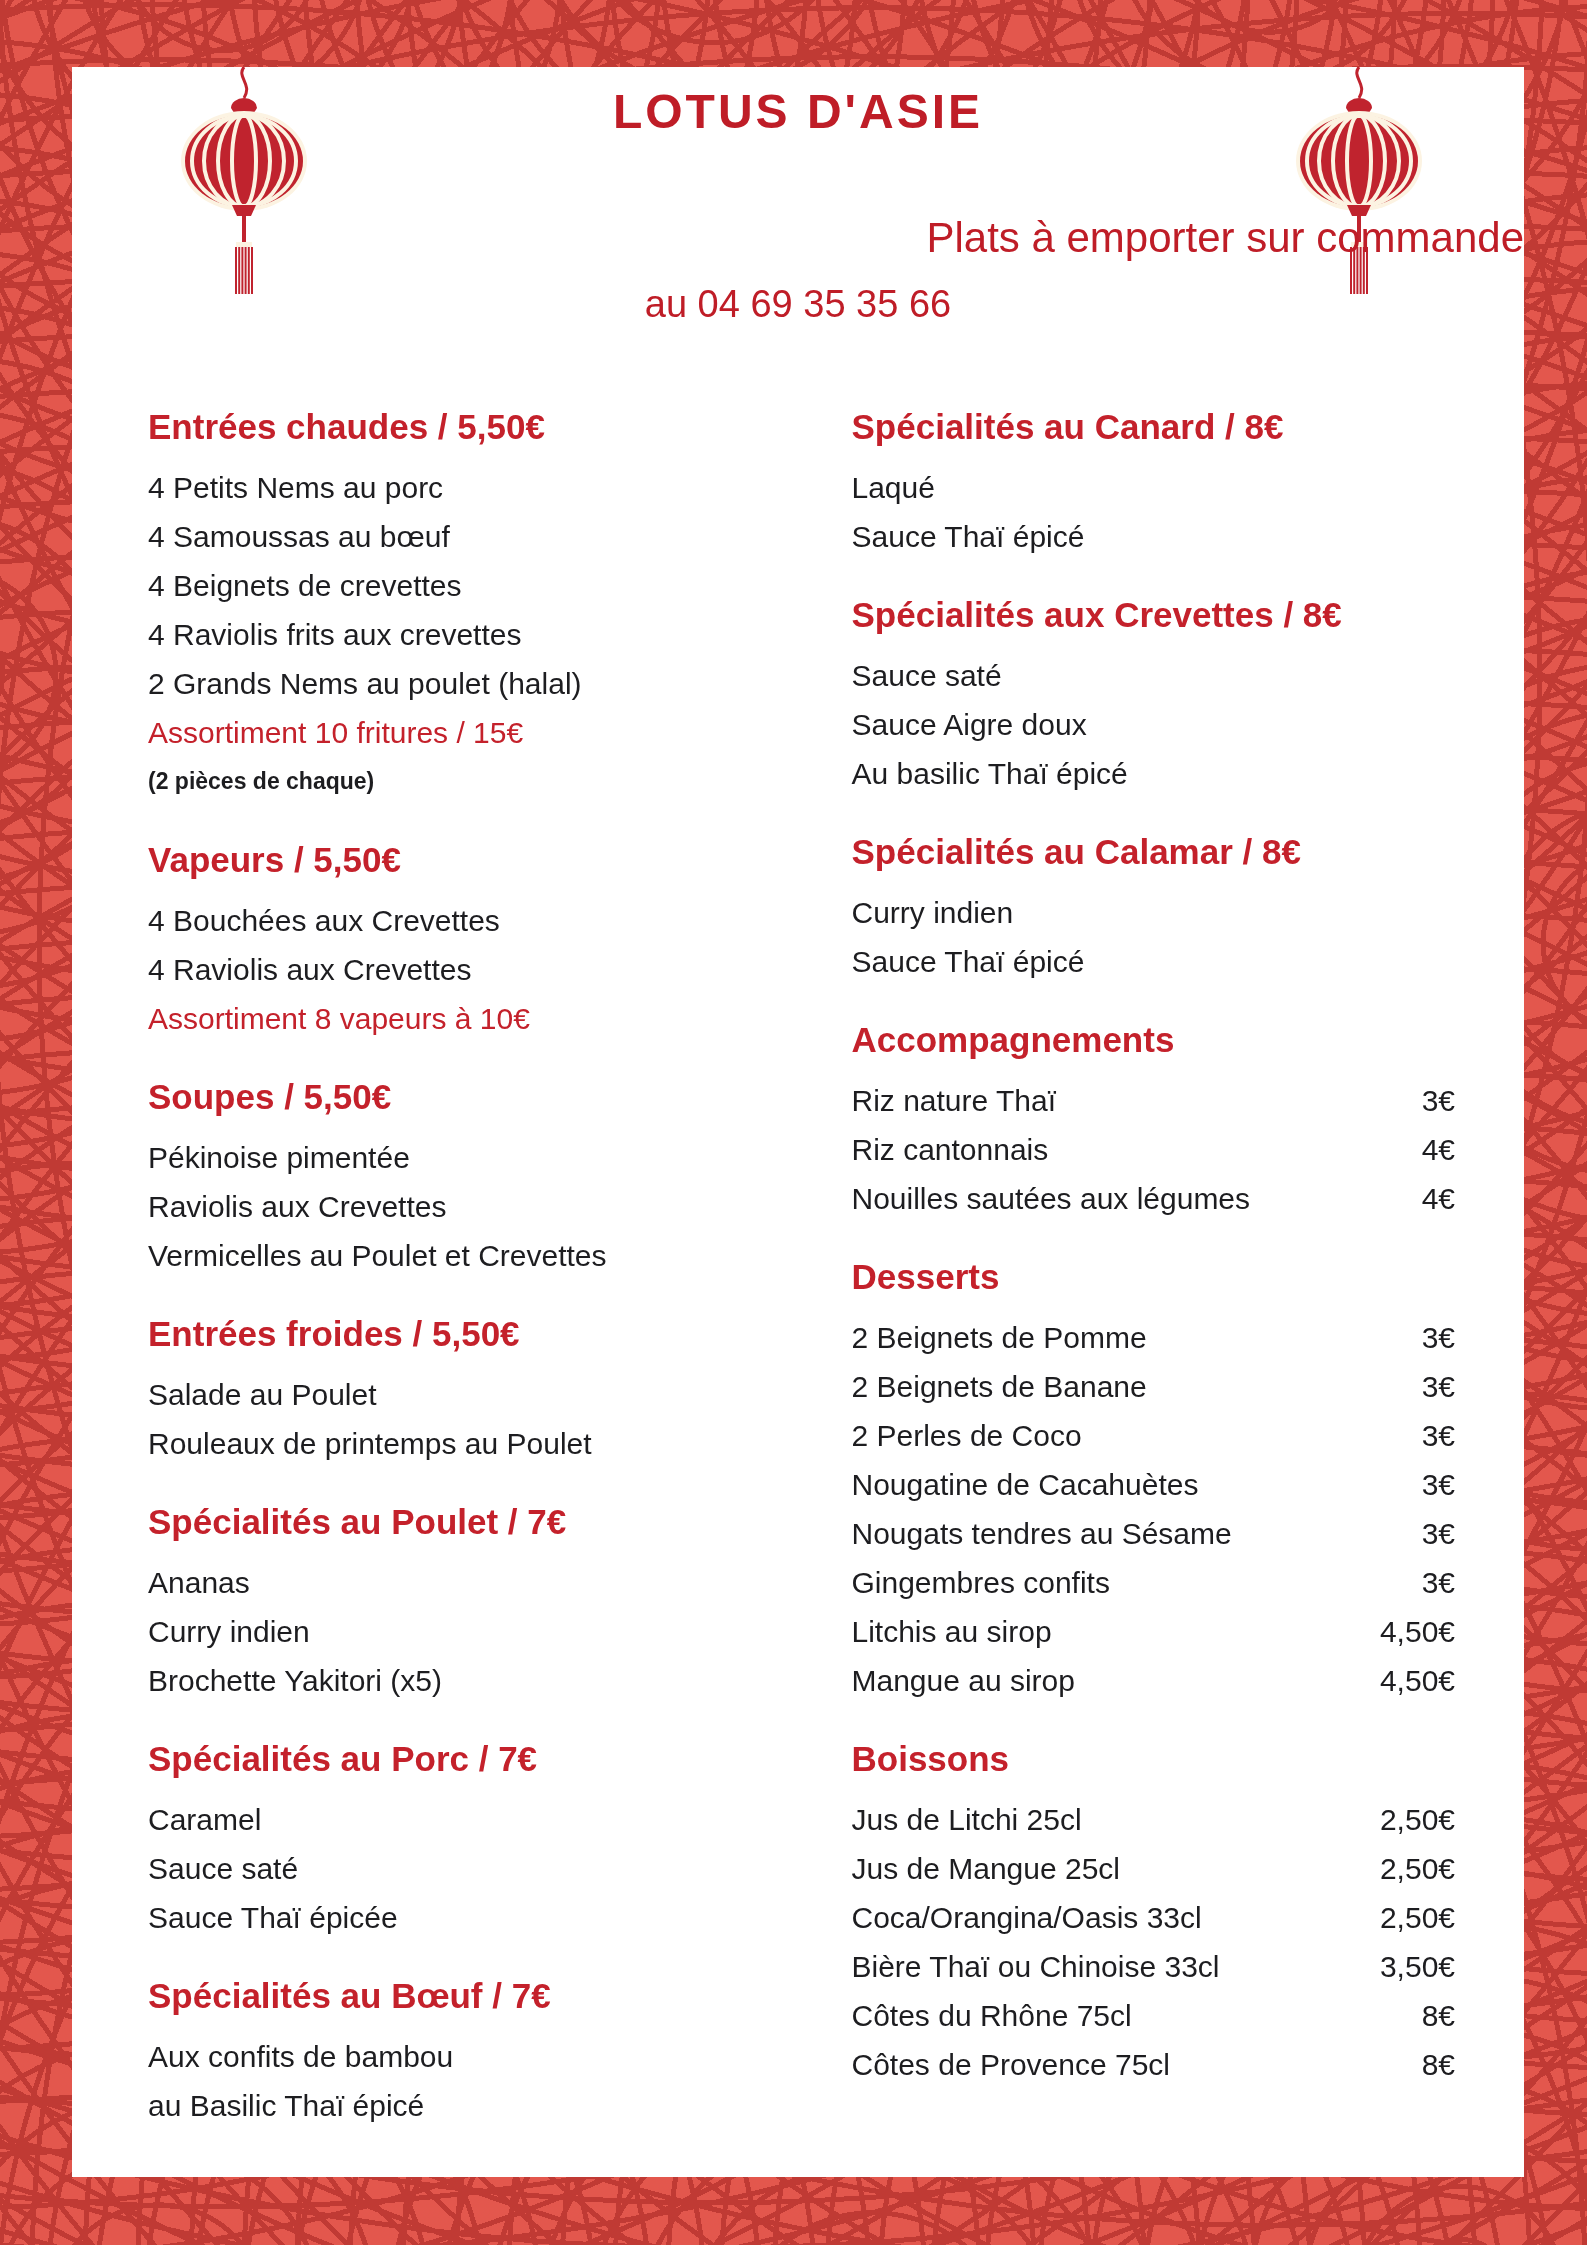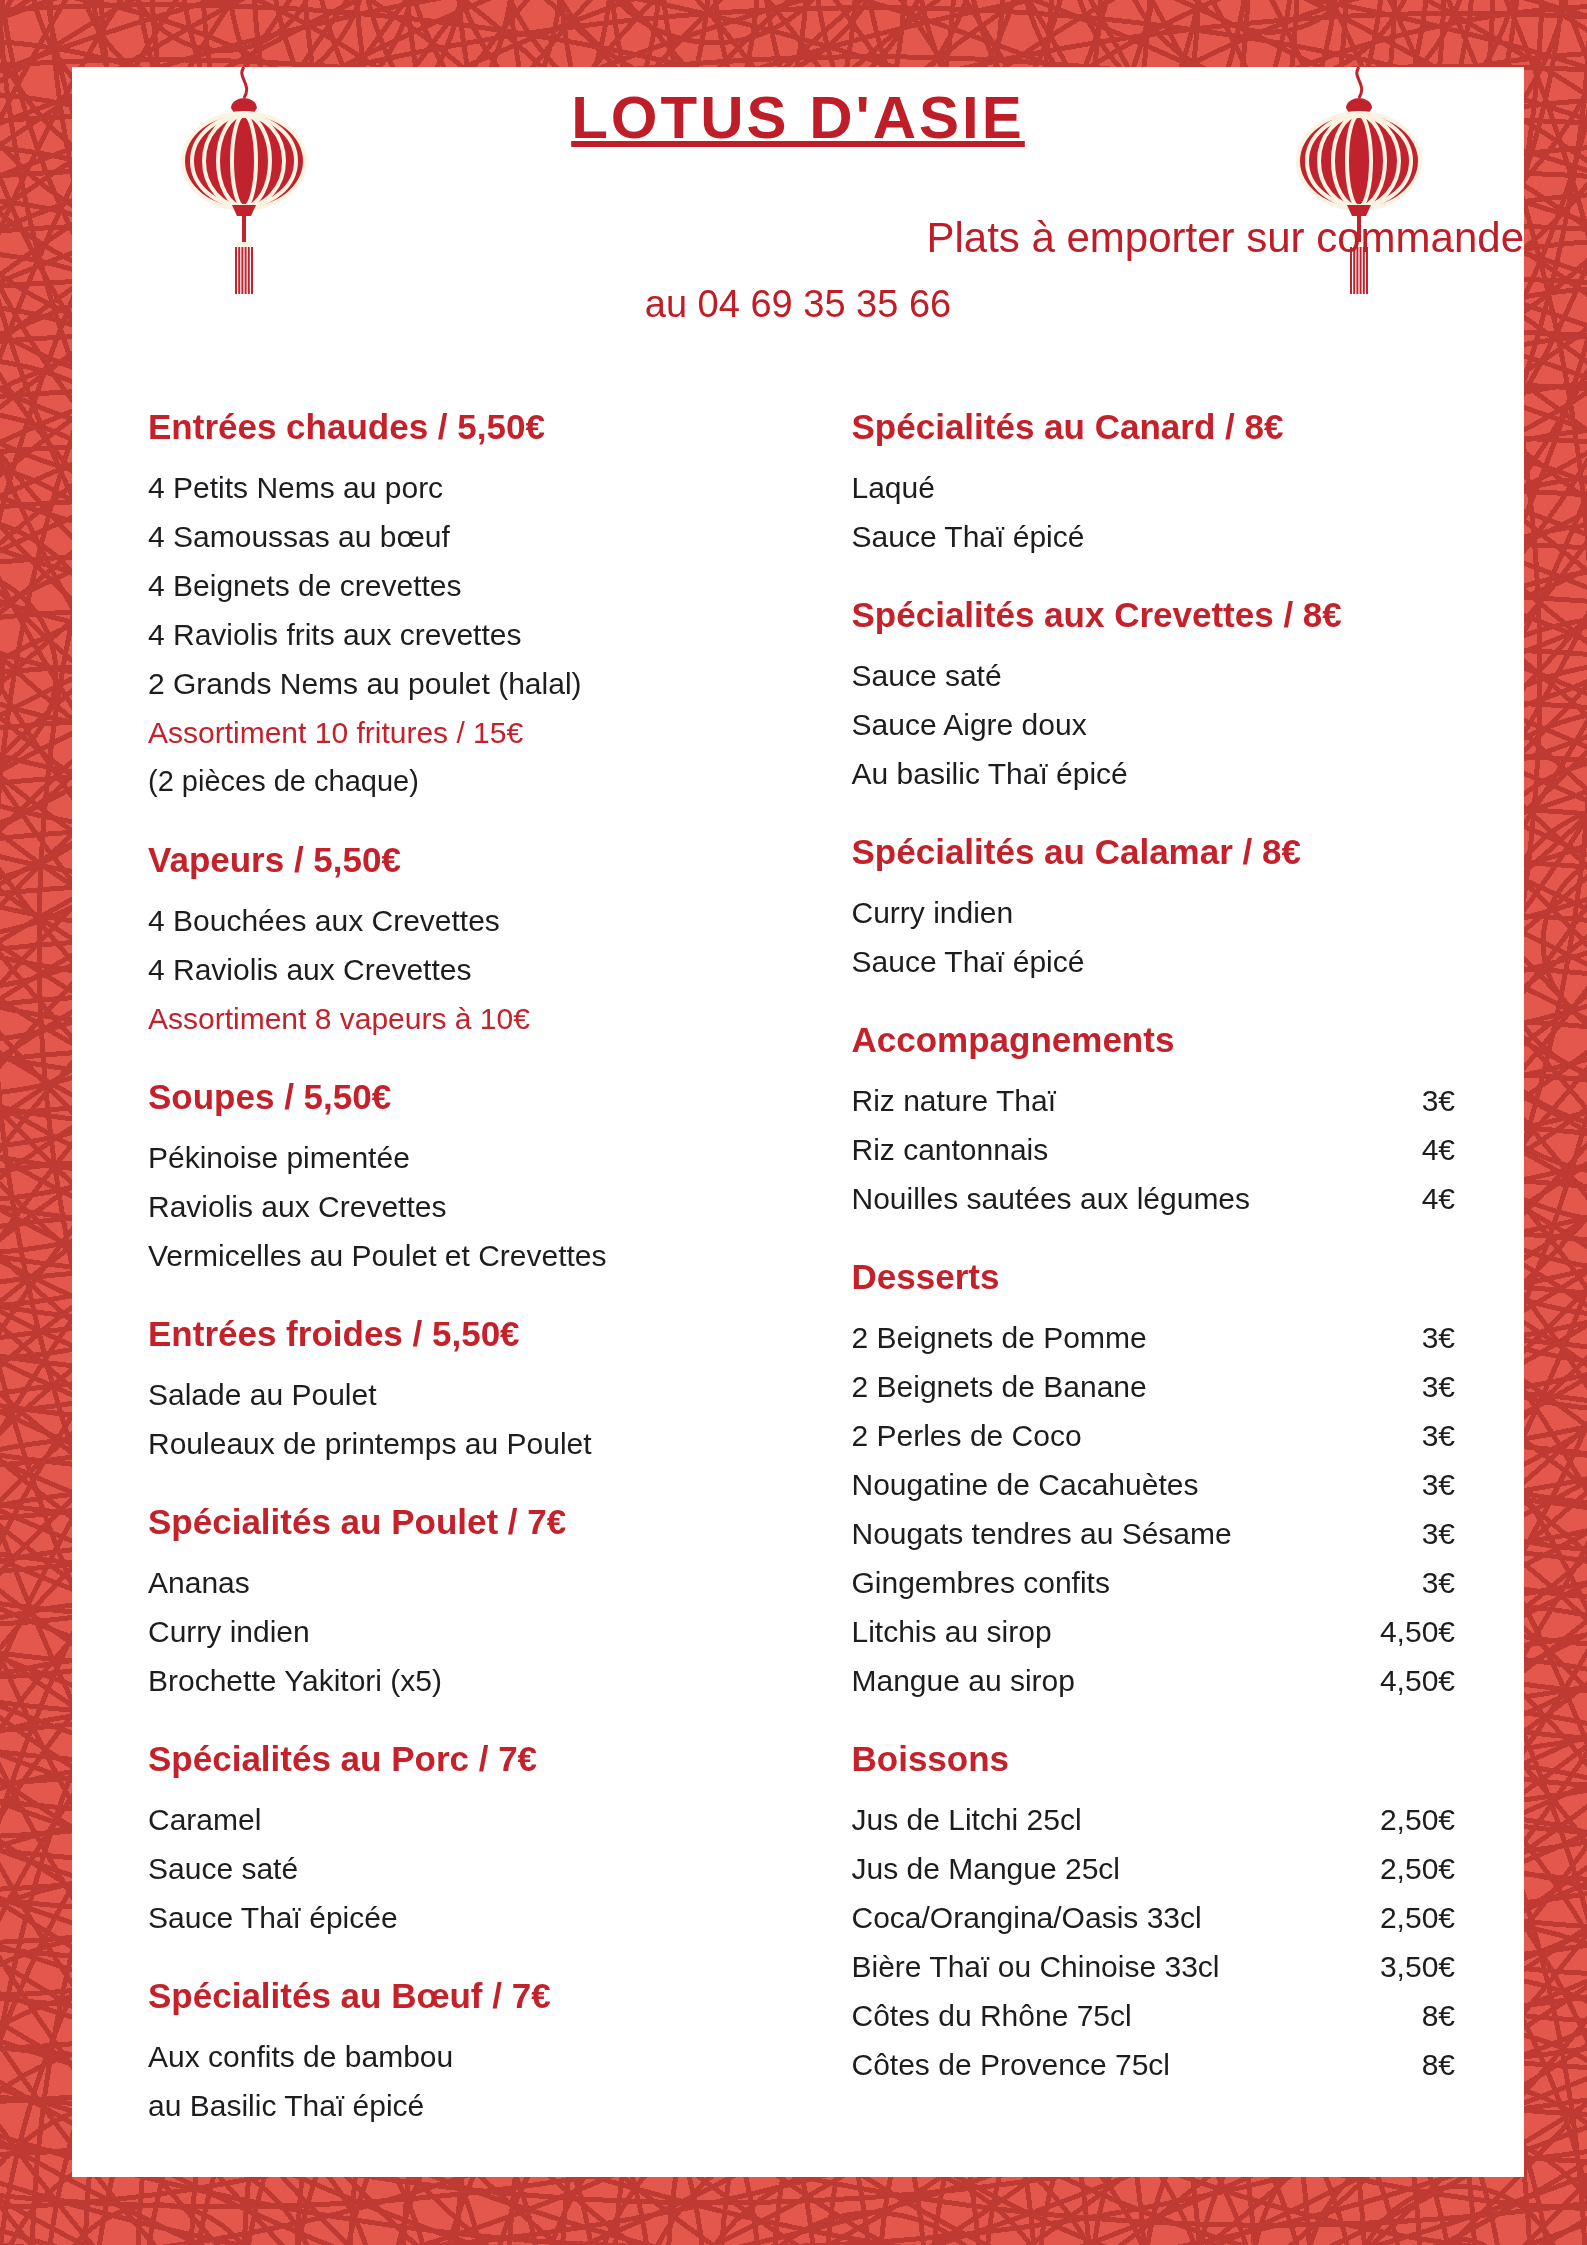--- a/index.html
+++ b/index.html
@@ -27,22 +27,22 @@
       repeating-radial-gradient(circle at 10% 103%, transparent 0 50px, var(--border-arc) 50px 55px),
       repeating-radial-gradient(circle at 55% 105%, transparent 0 44px, var(--border-arc) 44px 49px),
       repeating-radial-gradient(circle at 92% 102%, transparent 0 48px, var(--border-arc) 48px 53px);
   }
   .sheet{
     position:absolute;left:72px;top:67px;width:1452px;height:2110px;
     background:var(--sheet);
   }
   .page-title{
     position:absolute;top:21px;left:0;width:100%;text-align:center;
-    font-size:60px;font-weight:700;letter-spacing:3px;line-height:1;
-    color:var(--title-red);margin:0;text-decoration:underline;
+    font-size:48px;font-weight:700;letter-spacing:3px;line-height:1;
+    color:var(--title-red);margin:0;
   }
   .tagline{
     position:absolute;top:150px;left:0;width:100%;text-align:right;
     font-size:42px;line-height:1;color:var(--title-red);margin:0;
   }
   .phone-line{
     position:absolute;top:218px;left:0;width:100%;text-align:center;
     font-size:38px;line-height:1;color:var(--title-red);margin:0;
   }
   .lantern{position:absolute;top:0;}
@@ -61,21 +61,21 @@
   .col{min-width:0;}
   .col.right{padding-left:50px;}
   section{margin:30px 0 0;}
   section:first-child{margin-top:0;}
   .sec-h{
     margin:0 0 12px;font-size:35px;line-height:48px;font-weight:700;
     color:var(--accent-red);
   }
   .row{font-size:30px;line-height:49px;color:var(--text);}
   .row.red{color:var(--accent-red);}
-  .row.note{font-size:29px;}
+  .row.note{font-size:23px;font-weight:bold;}
   .row.priced{display:flex;justify-content:space-between;align-items:baseline;}
   .row .pr{text-align:right;white-space:nowrap;}
 </style>
 </head>
 <body>
 
 <div class="canvas">
   <div class="sheet">
 
     <svg class="lantern left" width="140" height="232" viewBox="0 0 140 232" aria-hidden="true">

